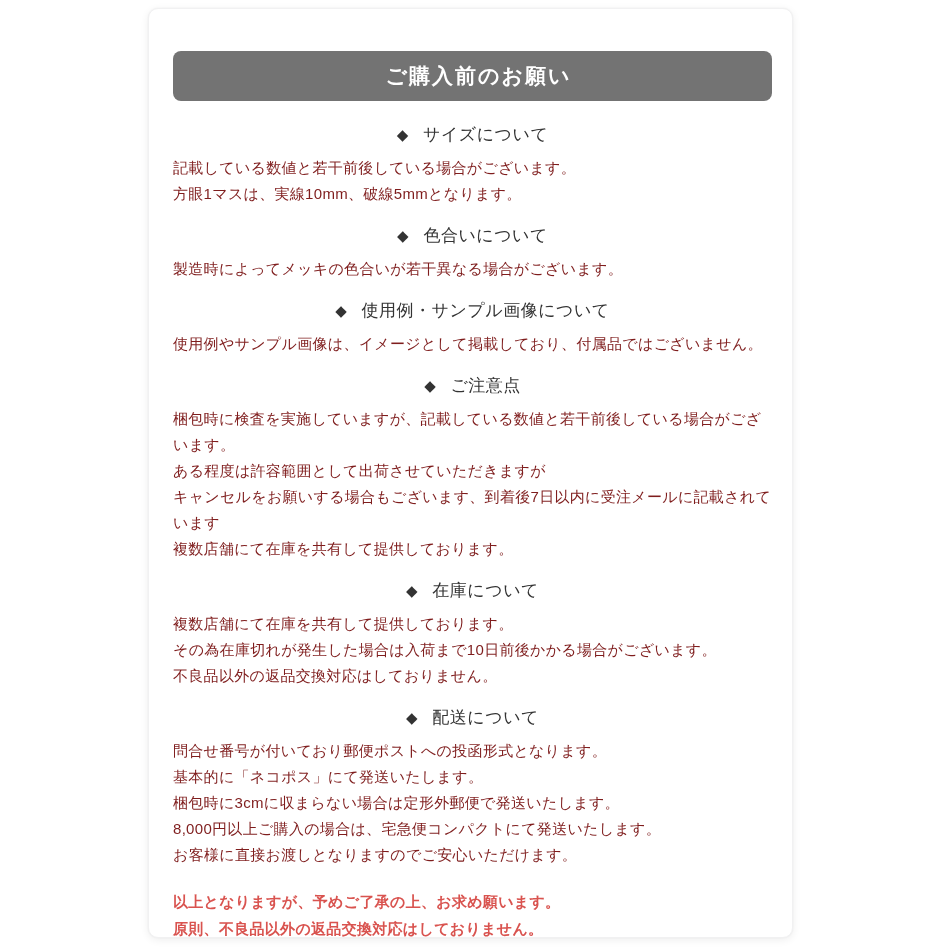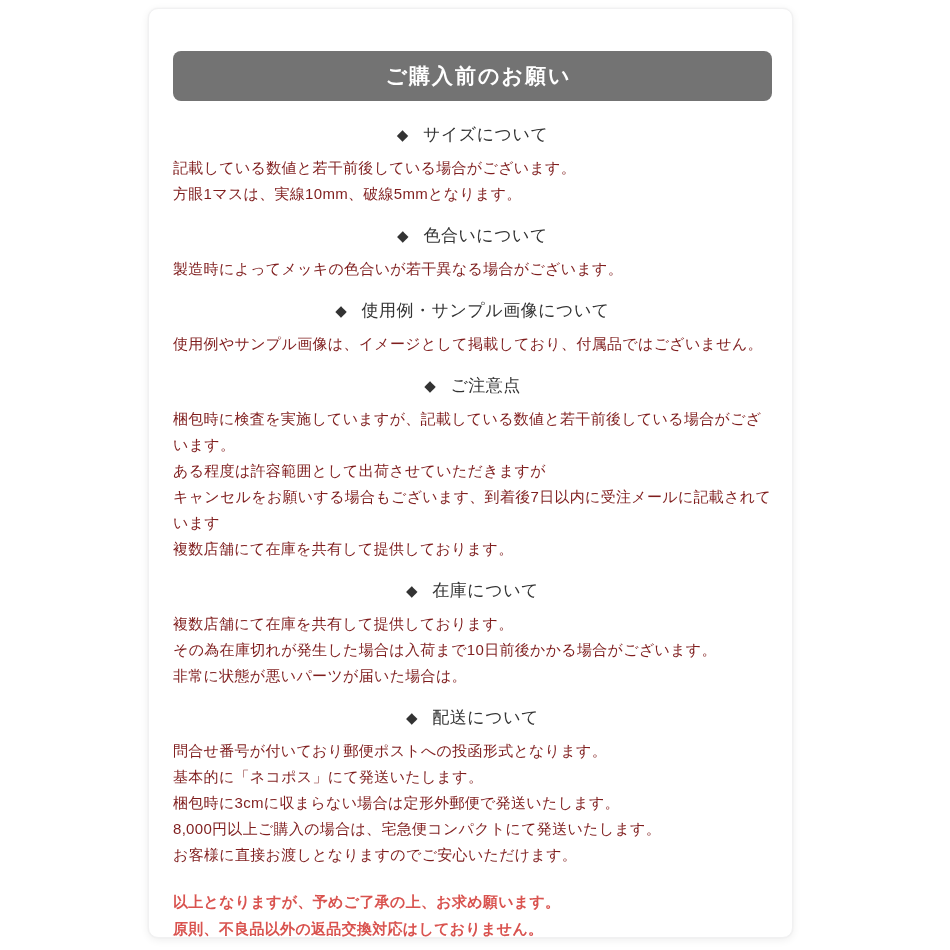--- a/index.html
+++ b/index.html
@@ -110,21 +110,21 @@
         <p class="body-line">複数店舗にて在庫を共有して提供しております。</p>
       </div>
 
       <div class="section">
         <h2 class="section-heading">
           <span class="diamond">◆</span>
           <span>在庫について</span>
         </h2>
         <p class="body-line">複数店舗にて在庫を共有して提供しております。</p>
         <p class="body-line">その為在庫切れが発生した場合は入荷まで10日前後かかる場合がございます。</p>
-        <p class="body-line">非常に状態が悪いパーツが届いた場合は。</p>
+        <p class="body-line">不良品以外の返品交換対応はしておりません。</p>
       </div>
 
       <div class="section">
         <h2 class="section-heading">
           <span class="diamond">◆</span>
           <span>配送について</span>
         </h2>
         <p class="body-line">問合せ番号が付いており郵便ポストへの投函形式となります。</p>
         <p class="body-line">基本的に「ネコポス」にて発送いたします。</p>
         <p class="body-line">梱包時に3cmに収まらない場合は定形外郵便で発送いたします。</p>

